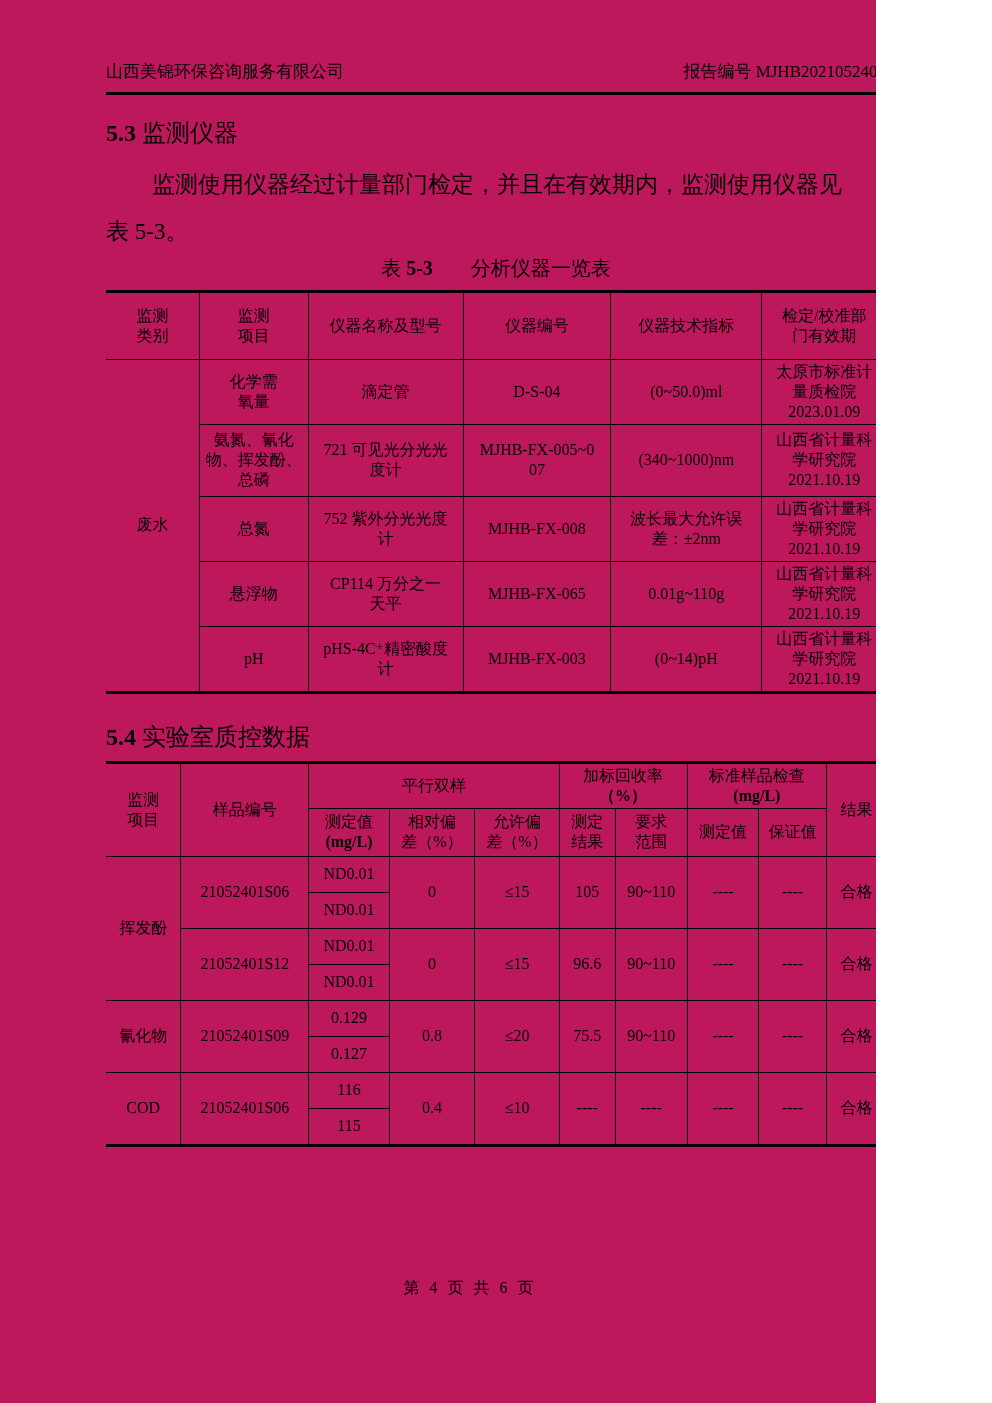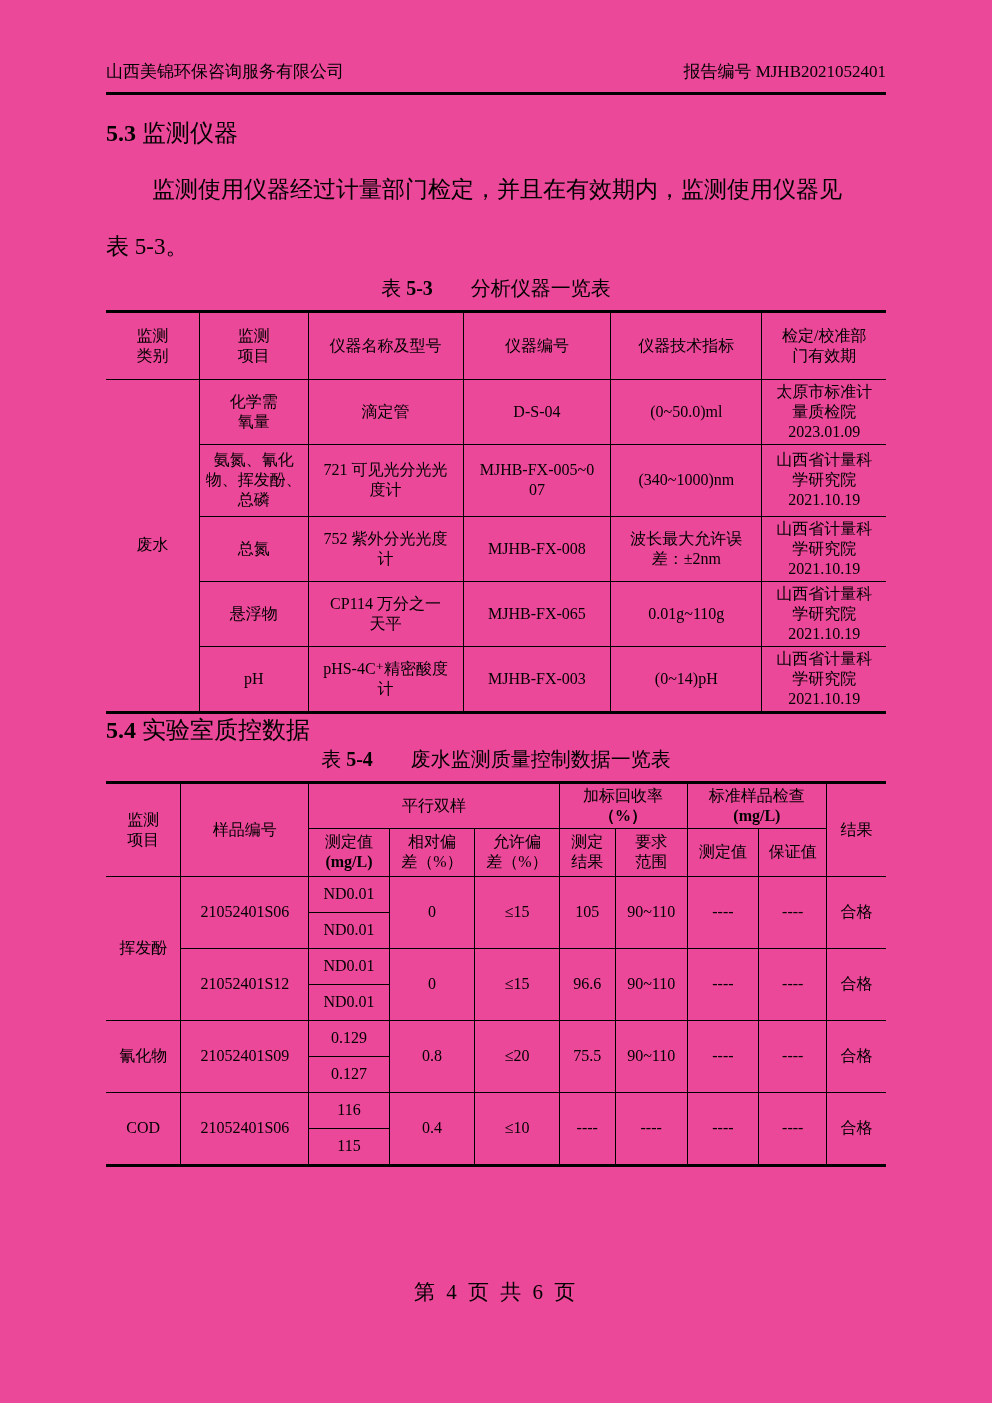--- a/index.html
+++ b/index.html
@@ -1,20 +1,20 @@
 <!DOCTYPE html>
 <html><head>
 <meta charset="utf-8">
 <style>
   html, body { margin: 0; padding: 0; background: #ffffff; }
   .page {
     position: relative;
-    width: 992px;
+    width: 876px;
     height: 1403px;
-    background: #ec4899;
+    background: #be185d;
     color: #000000;
     font-family: "Liberation Serif", "DejaVu Serif", serif;
     overflow: hidden;
   }
   .content { position: absolute; left: 106px; width: 780px; top: 0; }
 
   
   .doc-header {
     margin-top: 60px;
     display: flex;
@@ -23,21 +23,21 @@
     font-size: 17px;
   }
   .header-rule { margin-top: 9px; border-top: 3px solid #000; height: 0; }
 
   
   .section-heading { margin: 22px 0 0 0; font-size: 24px; font-weight: normal; }
   .section-heading .num { font-weight: bold; }
   .body-para {
     margin: 12px 0 0 0;
     font-size: 23px;
-    line-height: 57px;
+    line-height: 47px;
     white-space: pre-line;
     text-indent: 2em;
   }
   .table-caption {
     text-align: center;
     font-size: 20px;
   }
   .table-caption .num { font-weight: bold; }
   .caption-gap { display: inline-block; width: 38px; }
 
@@ -75,22 +75,23 @@
   .t54-h2 { height: 48px; }
   .t54-d  { height: 36px; }
 
   
   .doc-footer {
     position: absolute;
     top: 1278px;
     left: 0;
     width: 100%;
     text-align: center;
-    font-size: 21px;
+    font-size: 16px;
     letter-spacing: 3px;
+    padding-left: 32px;
   }
 </style>
 </head>
 <body>
 
 <div class="page">
   <div class="content">
 
     <div class="doc-header">
       <span>山西美锦环保咨询服务有限公司</span>
@@ -179,24 +180,23 @@
           <td class="preline">MJHB-FX-003</td>
           <td class="preline">(0~14)pH</td>
           <td class="preline">山西省计量科
 学研究院
 2021.10.19</td>
         </tr>
       </tbody>
         </table>
     </div>
 
-    <h2 class="section-heading" style="margin-top:0"><span class="num">5.4</span> <span>实验室质控数据</span></h2>
-
-
-    <div class="table-caption"><span>表</span> <span class="num">5-4</span><span class="caption-gap"></span><span>废水监测质量控制数据一览表</span></div>
+    <h2 class="section-heading" style="margin-top:27px"><span class="num">5.4</span> <span>实验室质控数据</span></h2>
+
+
 
     <div class="tbl-wrap">
       <table>
         <colgroup>
           <col style="width:9.6%">
             <col style="width:16.4%">
             <col style="width:10.3%">
           <col style="width:11.0%">
             <col style="width:10.8%">
             <col style="width:7.2%">

